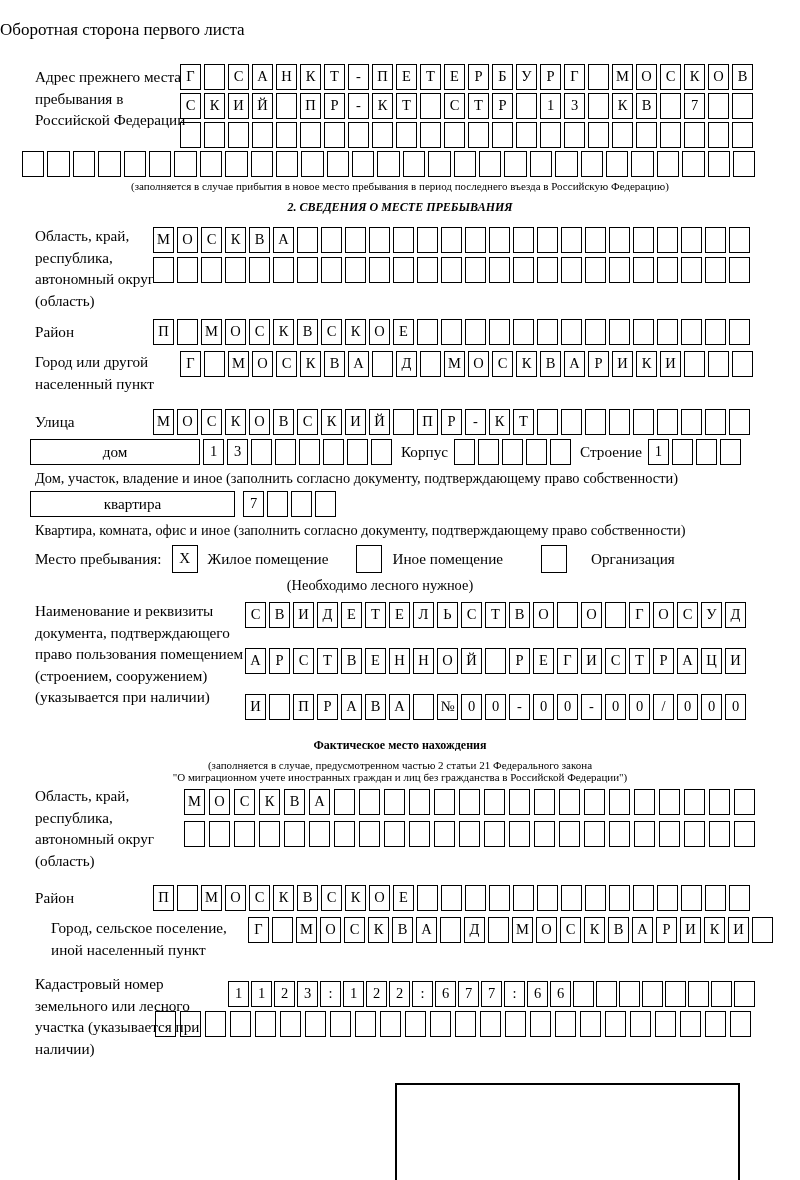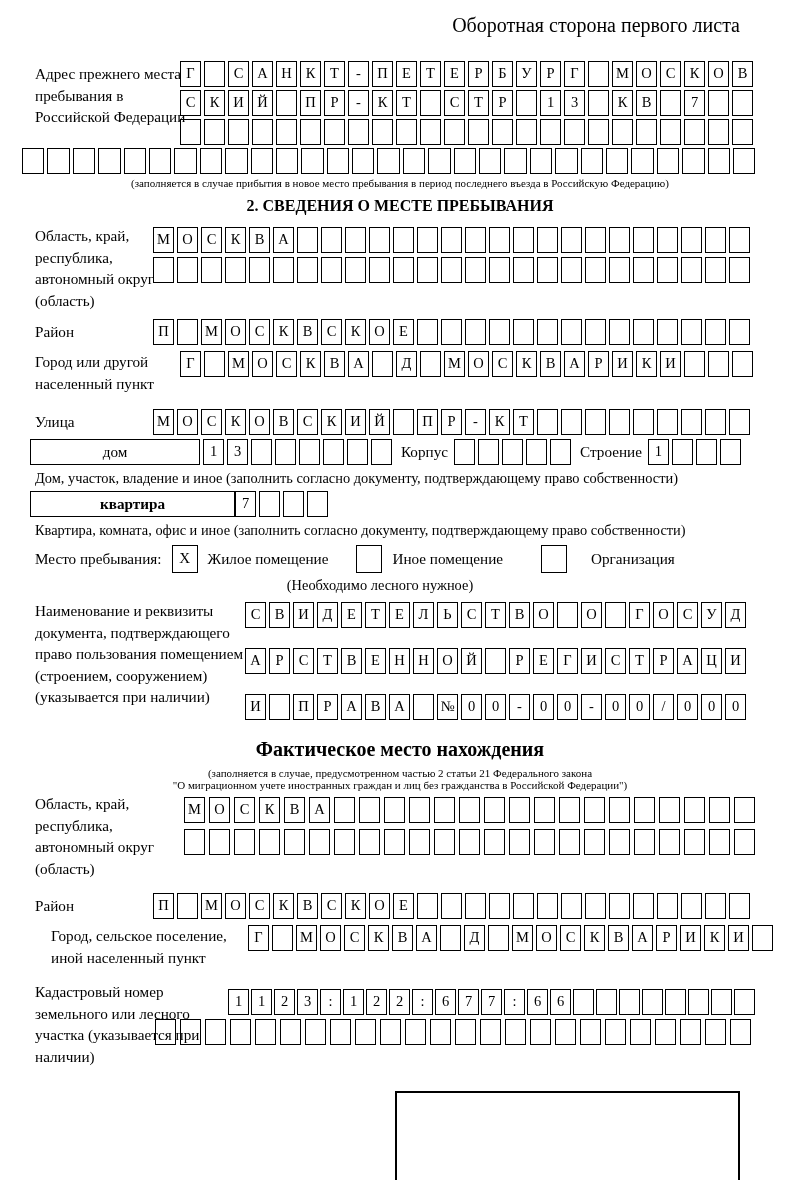--- a/index.html
+++ b/index.html
@@ -1,67 +1,67 @@
 <!DOCTYPE html>
 <html><head>
 <meta charset="utf-8">
 <style>
   html,body{margin:0;padding:0;}
   body{width:800px;height:1180px;background:#fff;color:#000;
        font-family:"Liberation Serif", serif;font-size:15.2px;position:relative;overflow:hidden;}
-  .hdr{padding-top:14px;padding-right:60px;text-align:right;font-size:20px;}
+  .hdr{padding-top:20px;padding-right:60px;text-align:left;font-size:17px;}
   .cell{display:inline-block;box-sizing:border-box;width:21px;height:26px;border:1.6px solid #000;
         margin-right:3px;text-align:center;vertical-align:top;font-size:14.5px;line-height:22px;}
   .boxrow{white-space:nowrap;height:26px;margin-bottom:3px;}
   .p25 .cell{margin-right:4px;}
   .p23 .cell{margin-right:2px;}
   .r4 .cell{width:22.4px;}
   .grp{position:relative;}
   .lab{position:absolute;left:35px;top:2px;line-height:1.42;}
   .center{text-align:center;}
   .cap{font-size:11px;}
   .bold{font-weight:bold;}
   
   .g-prev{margin-top:24px;}
   .g-prev .r{margin-left:180px;}
   .g-prev .r4{margin-left:22px;}
   .g-prev .lab{width:160px;}
   
-  .title2{margin-top:8px;margin-bottom:8px;font-size:16px;}
+  .title2{margin-top:8px;margin-bottom:8px;font-size:12px;font-style:italic;}
   .g-obl .lab{width:125px;}
   .g-obl{min-height:92px;padding-top:4px;}
   .g-obl .r{margin-left:153px;}
   .g-obl .r2{margin-top:4px;}
   .g-raion{min-height:30px;}
   .g-raion .r{margin-left:153px;}
   .g-gorod{min-height:58px;padding-top:2px;}
   .g-gorod .lab{width:150px;}
   .g-gorod .r{margin-left:180px;}
   .g-ul{min-height:30px;}
   .g-ul .r{margin-left:153px;}
   .labelbox{display:inline-block;box-sizing:border-box;border:1.6px solid #000;height:26px;
             text-align:center;line-height:23px;vertical-align:top;}
   .dom-row{margin-left:30px;white-space:nowrap;height:28px;}
   .dom-row .labelbox{width:170px;margin-right:3px;}
   .kv-row{margin-left:30px;white-space:nowrap;height:28px;margin-top:4px;}
-  .kv-row .labelbox{width:205px;font-weight:bold;}
+  .kv-row .labelbox{width:205px;margin-right:8px;}
   .inline-lbl{display:inline-block;vertical-align:top;line-height:26px;padding:0 6px;}
   .capline{margin:3px 0 4px 35px;font-size:14.4px;}
   
   .chk-row{margin-left:35px;margin-top:6px;white-space:nowrap;height:30px;}
   .cb{display:inline-block;box-sizing:border-box;width:26px;height:28px;border:1.6px solid #000;
       text-align:center;line-height:25px;vertical-align:middle;margin:0 10px;font-size:15px;}
   .chk-lbl{display:inline-block;vertical-align:middle;line-height:28px;}
   .chk-note{margin-left:215px;width:330px;text-align:center;font-size:14.4px;margin-top:2px;}
   
   .g-doc{min-height:132px;padding-top:8px;}
   .g-doc .lab{width:212px;top:6px;}
   .g-doc .r{margin-left:245px;margin-bottom:20px;}
   
-  .fact-title{margin-top:4px;font-size:20px;}
+  .fact-title{margin-top:4px;font-size:12px;}
   .fact-note{margin-top:6px;}
   .g-obl2{min-height:96px;padding-top:6px;}
   .g-obl2 .lab{width:150px;}
   .g-obl2 .r{margin-left:184px;}
   .g-obl2 .r2{margin-top:6px;}
   .g-raion2{min-height:30px;}
   .g-raion2 .r{margin-left:153px;}
   .g-gorod2{min-height:56px;padding-top:2px;margin-left:16px;}
   .g-gorod2 .lab{width:205px;}
   .g-gorod2 .r{margin-left:232px;}

